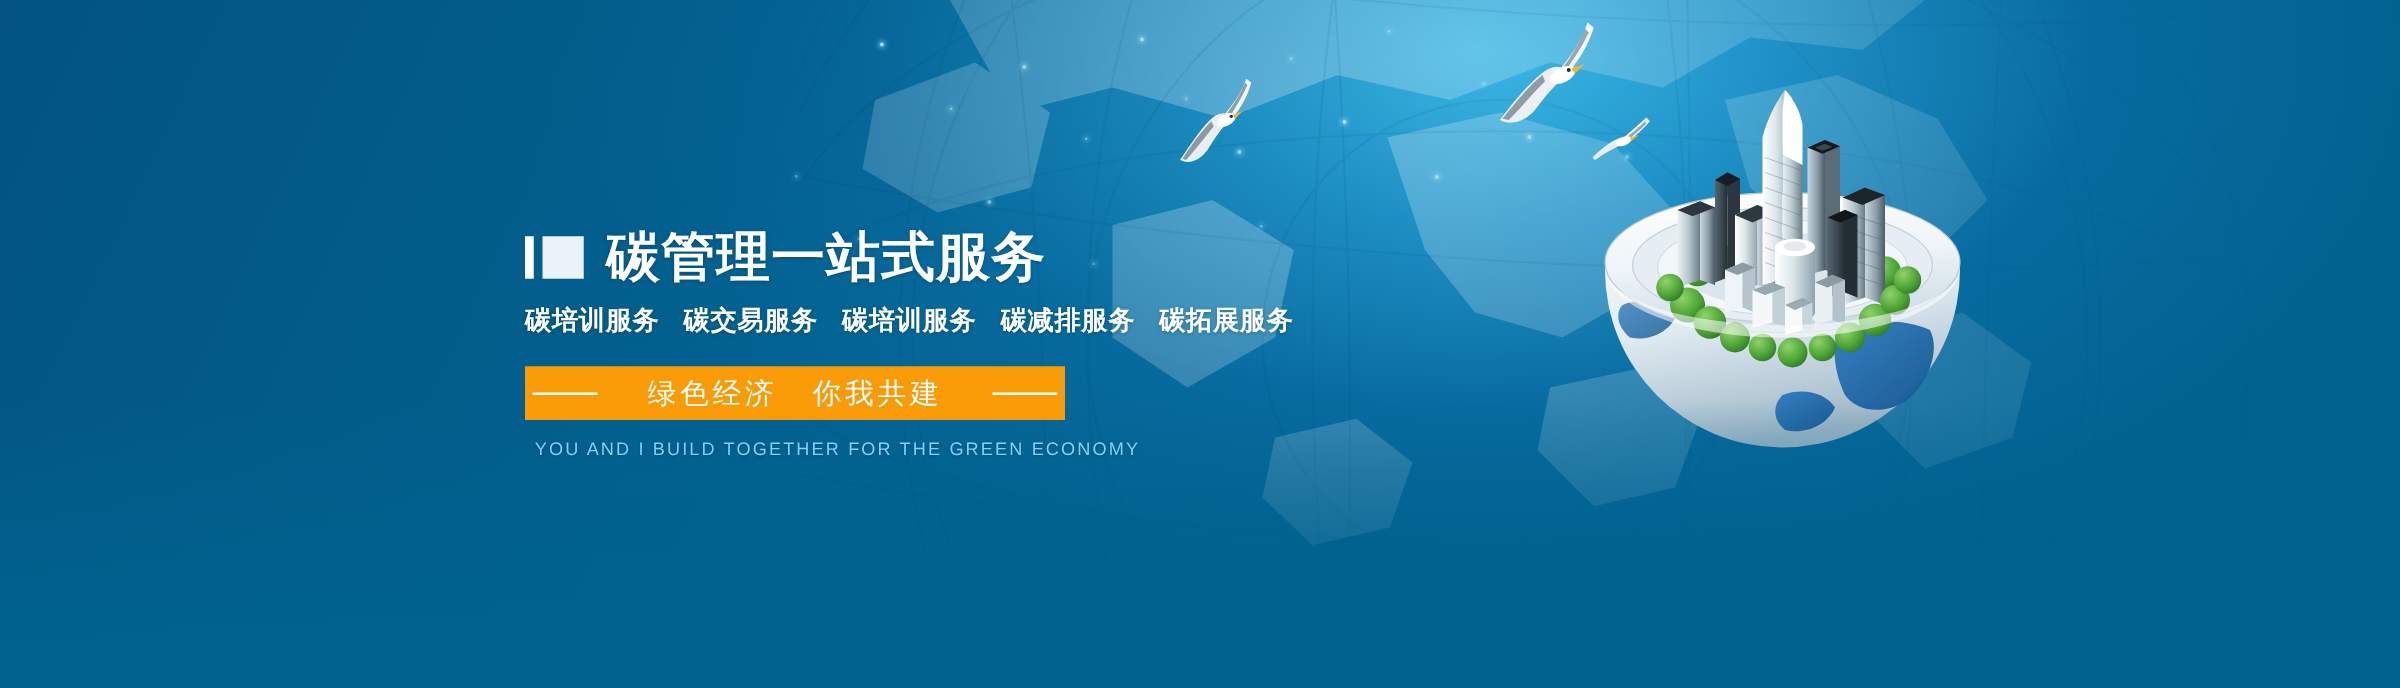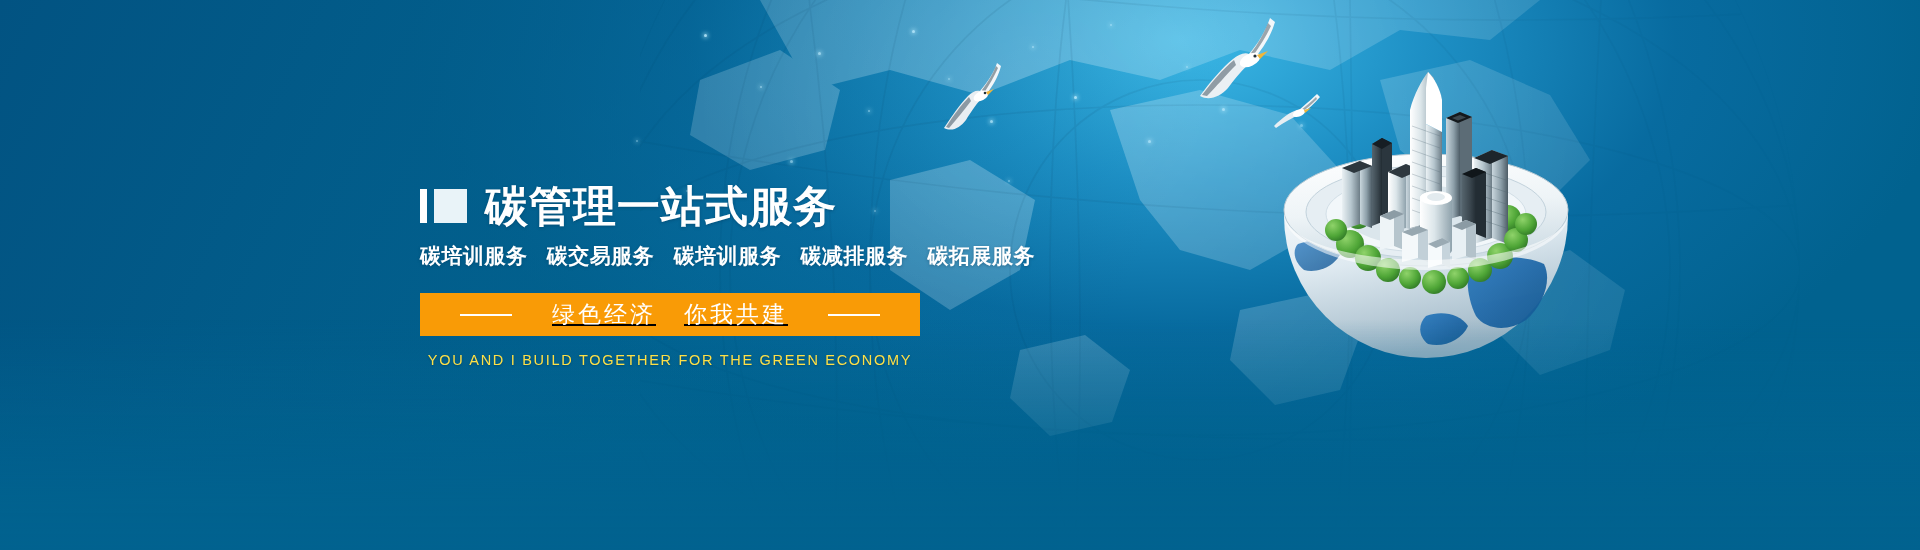--- a/index.html
+++ b/index.html
@@ -147,48 +147,47 @@
     font-weight: bold;
     letter-spacing: 0.5px;
     white-space: nowrap;
     text-shadow: 0 1px 3px rgba(0,40,70,0.35);
   }
   .subtitle span { margin-right: 13px; font-family: Liberation Serif, serif; }
   .subtitle span:last-child { margin-right: 0; }
 
   .ribbon {
     margin-top: 23px;
-    width: 500px;
+    width: 432px;
     height: 43px;
     background: #f99b06;
     display: flex;
     align-items: center;
     justify-content: center;
     gap: 26px;
-    text-decoration: underline;
   }
   .rule {
     width: 52px;
     height: 2px;
     background: #ffffff;
     flex: 0 0 auto;
   }
   .ribbon-text {
     color: #ffffff;
     font-size: 23px;
     letter-spacing: 3px;
     white-space: nowrap;
   }
   .ribbon-text em { font-style: normal; padding: 0 14px; }
 
   .tagline {
     margin-top: 16px;
     width: 500px;
     text-align: center;
-    color: #fde047;
+    color: #7dd3fc;
     font-size: 14.5px;
     letter-spacing: 1.7px;
     white-space: nowrap;
     text-shadow: 0 1px 2px rgba(0,40,70,0.4);
   }
 </style>
 </head>
 <body>
 
 <div class="banner">

